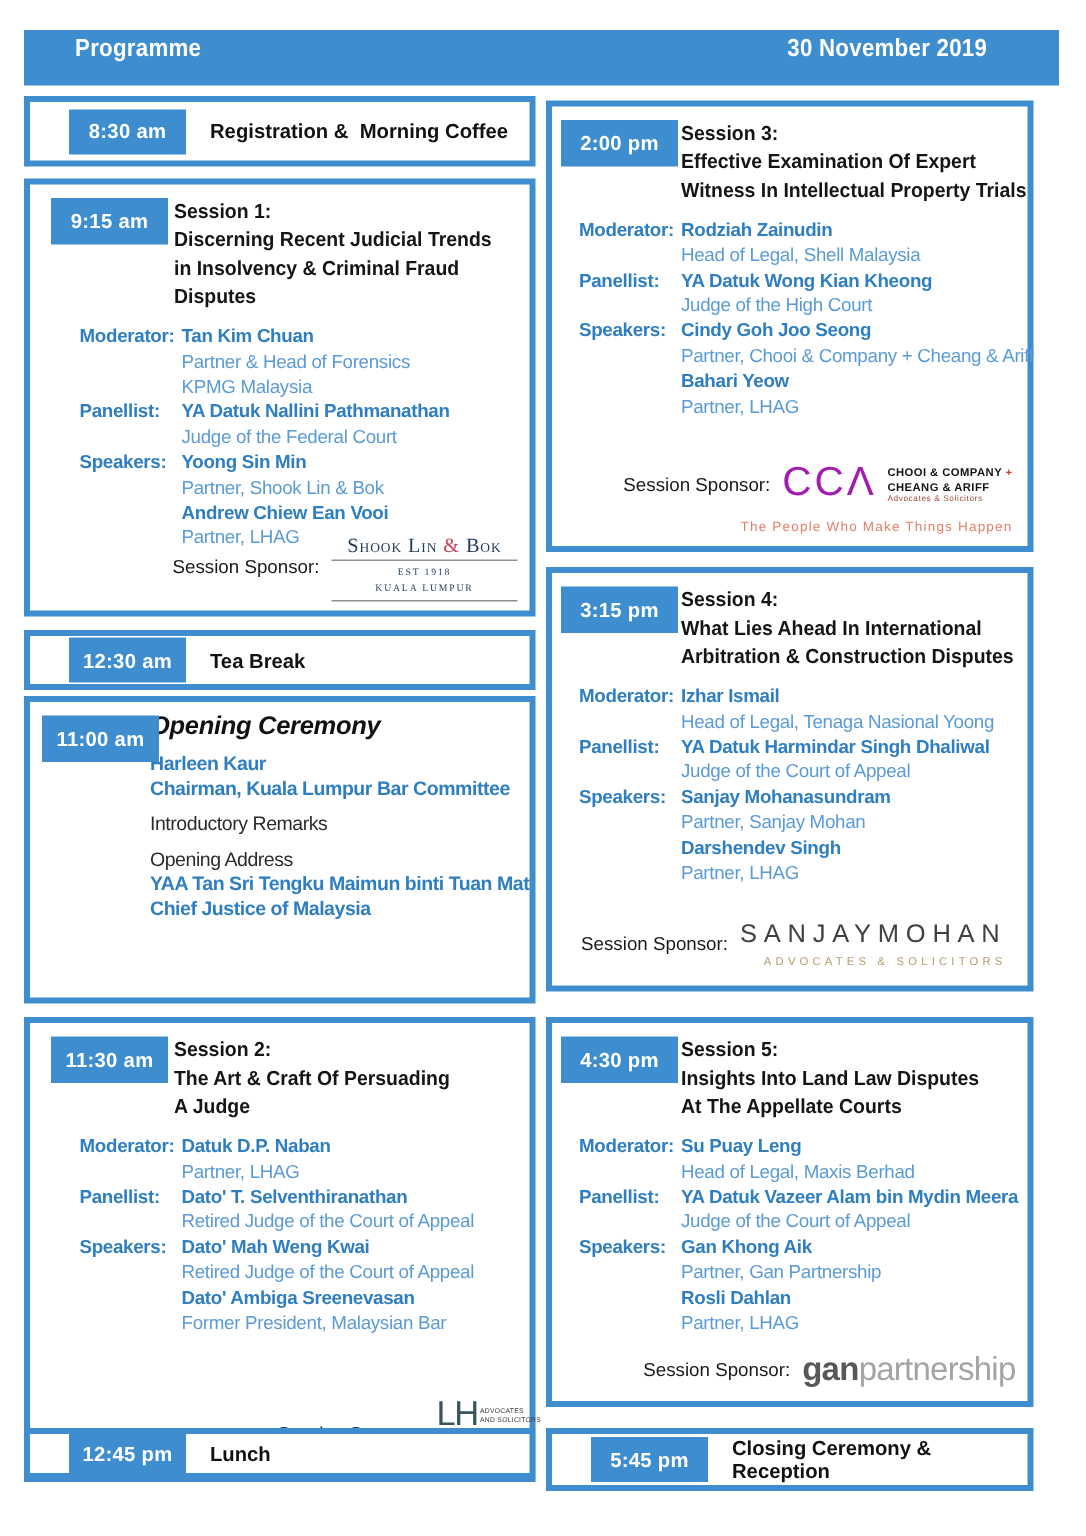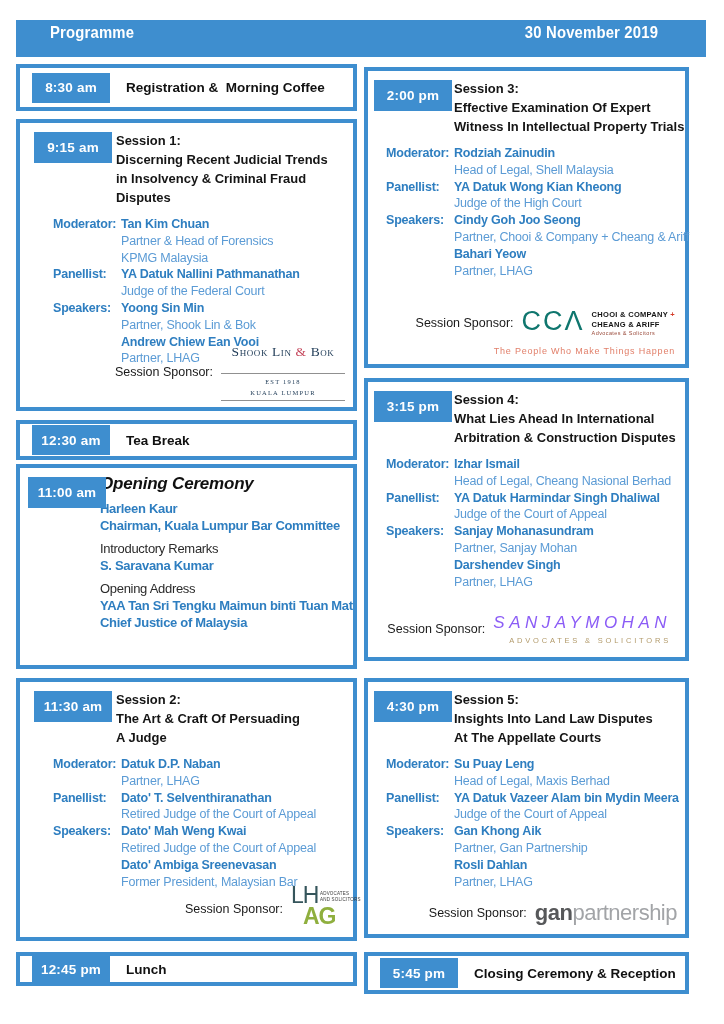--- a/index.html
+++ b/index.html
@@ -19,21 +19,21 @@
   .col-left{left:16px;width:341px;}
   .col-right{left:364px;width:325px;}
 
   .badge{background:#3E8ECF;color:#fff;font-weight:bold;font-size:13.5px;width:78px;height:31px;
     display:flex;align-items:center;justify-content:center;letter-spacing:0.2px;flex:none;}
   .session .badge{position:absolute;left:14px;top:9px;}
   .session.col-right .badge{left:6px;}
   .open-box .badge{position:absolute;left:8px;top:9px;}
 
   .simple{display:flex;align-items:center;}
-  .simple .badge{height:30px;margin-left:12px;}
+  .simple .badge{height:30px;margin-left:26px;}
   .simple-label{font-weight:bold;font-size:13.5px;color:#111;margin-left:16px;white-space:pre-wrap;}
 
   .s-title{margin:8px 6px 0 96px;font-weight:bold;font-size:13.5px;line-height:19px;color:#151515;
     transform:scaleX(0.96);transform-origin:left top;white-space:nowrap;}
   .col-right .s-title{margin-left:86px;}
 
   .roles{margin-top:9px;padding-left:33px;font-size:12.5px;line-height:16.8px;letter-spacing:-0.2px;}
   .col-right .roles{padding-left:18px;}
   .rrow{display:flex;}
   .rlabel{flex:none;width:68px;font-weight:bold;color:#2E7EC0;white-space:nowrap;}
@@ -49,41 +49,41 @@
 
   
   .sponsor{position:absolute;display:flex;align-items:center;gap:8px;}
   .sponsor-col{position:absolute;display:flex;flex-direction:column;align-items:flex-end;}
   .sponsor-row-inner{display:flex;align-items:center;gap:8px;}
   .sp-label{font-size:12.5px;color:#1a1a1a;white-space:nowrap;text-align:right;}
 
   
   .logo-shook{width:124px;text-align:center;color:#1E3A56;font-family:"Liberation Serif",serif;}
   .shook-name{font-variant:small-caps;font-size:13.5px;letter-spacing:0.6px;border-bottom:1px solid #909090;
-    padding-bottom:13px;white-space:nowrap;}
+    padding-bottom:1px;white-space:nowrap;}
   .shook-amp{color:#C4455A;}
   .shook-sub{font-size:6.5px;letter-spacing:1.2px;line-height:1.7;padding:2px 0;border-bottom:1px solid #909090;}
 
   
   .logo-lhag{position:relative;width:56px;height:48px;}
   .lhag-top{position:absolute;left:0;top:0;font-weight:normal;font-size:23px;line-height:0.9;color:#35555B;letter-spacing:-1px;}
   .lhag-side{position:absolute;left:29px;top:6px;font-size:4.5px;color:#3a3a3a;line-height:1.4;letter-spacing:0.2px;white-space:nowrap;}
   .lhag-bottom{position:absolute;left:12px;top:21px;font-weight:bold;font-size:23px;line-height:0.9;color:#8FAF3E;letter-spacing:-1px;}
 
   
   .logo-cca{display:flex;align-items:flex-start;gap:7px;}
-  .cca-mono{font-size:27px;line-height:1;letter-spacing:2px;color:#0f766e;}
+  .cca-mono{font-size:27px;line-height:1;letter-spacing:2px;color:#a21caf;}
   .cca-lines{padding-top:2px;font-size:7.5px;font-weight:bold;color:#141414;line-height:1.3;letter-spacing:0.3px;white-space:nowrap;}
   .cca-plus{color:#D43D2A;}
   .cca-small{font-size:5.5px;font-weight:normal;color:#9A4A3A;letter-spacing:0.4px;}
   .cca-tagline{margin-top:9px;font-size:9px;color:#E2806B;letter-spacing:0.8px;white-space:nowrap;}
 
   
   .logo-sanjay{text-align:right;}
-  .sanjay-name{font-size:17px;letter-spacing:4.5px;color:#8b5cf6;white-space:nowrap;font-style:italic;}
+  .sanjay-name{font-size:17px;letter-spacing:4.5px;color:#404040;white-space:nowrap;}
   .sanjay-sub{font-size:7.5px;letter-spacing:2.8px;color:#B29A6A;margin-top:3px;white-space:nowrap;}
 
   
   .logo-gan{font-size:22px;letter-spacing:-0.5px;line-height:1;white-space:nowrap;}
   .gan-bold{font-weight:bold;color:#57585A;}
   .gan-light{color:#A2A4A7;}
 </style>
 </head>
 <body>
 
@@ -164,30 +164,29 @@
 
   <div class="box open-box col-left" style="top:464px;height:205px">
     <div class="badge">11:00 am</div>
     <div class="open-heading">Opening Ceremony</div>
     <div class="open-seg">
       <div class="seg-line">Harleen Kaur</div>
       <div class="seg-line">Chairman, Kuala Lumpur Bar Committee</div>
     </div>
     <div class="open-seg">
       <div class="seg-h">Introductory Remarks</div>
-      <div class="seg-line">S. Saravana Kumar</div>
     </div>
     <div class="open-seg">
       <div class="seg-h">Opening Address</div>
       <div class="seg-line">YAA Tan Sri Tengku Maimun binti Tuan Mat</div>
       <div class="seg-line">Chief Justice of Malaysia</div>
     </div>
   </div>
 
-  <div class="box session col-left" style="top:678px;height:263px">
+  <div class="box session col-left" style="top:678px;height:310px">
     <div class="badge">11:30 am</div>
     <div class="s-title">
       <div>Session 2:</div>
       <div>The Art &amp; Craft Of Persuading</div>
       <div>A Judge</div>
     </div>
     <div class="roles">
       <div class="rrow">
           <span class="rlabel">Moderator:</span>
           <span class="val name">Datuk D.P. Naban</span>
@@ -303,21 +302,21 @@
       <div>What Lies Ahead In International</div>
       <div>Arbitration &amp; Construction Disputes</div>
     </div>
     <div class="roles">
       <div class="rrow">
           <span class="rlabel">Moderator:</span>
           <span class="val name">Izhar Ismail</span>
         </div>
       <div class="rrow">
           <span class="rlabel"></span>
-          <span class="val desc">Head of Legal, Cheang Nasional Berhad</span>
+          <span class="val desc">Head of Legal, Tenaga Nasional Yoong</span>
         </div>
       <div class="rrow">
           <span class="rlabel">Panellist:</span>
           <span class="val name">YA Datuk Harmindar Singh Dhaliwal</span>
         </div>
       <div class="rrow">
           <span class="rlabel"></span>
           <span class="val desc">Judge of the Court of Appeal</span>
         </div>
       <div class="rrow">

